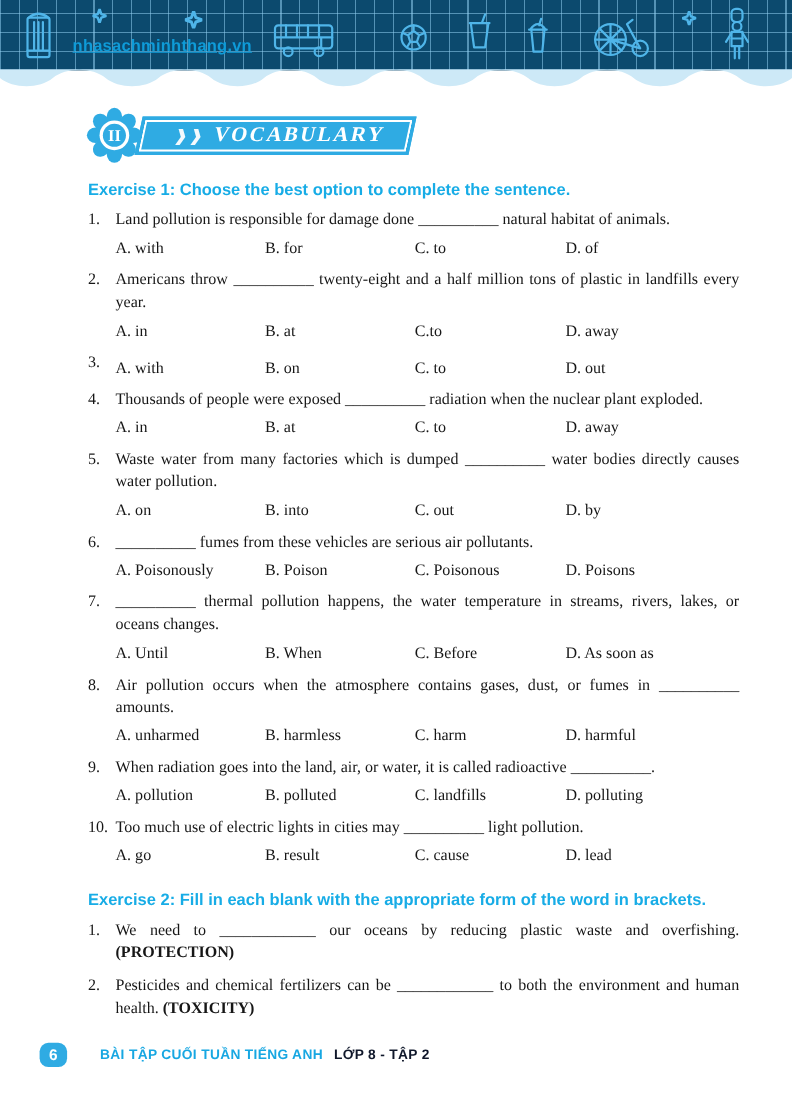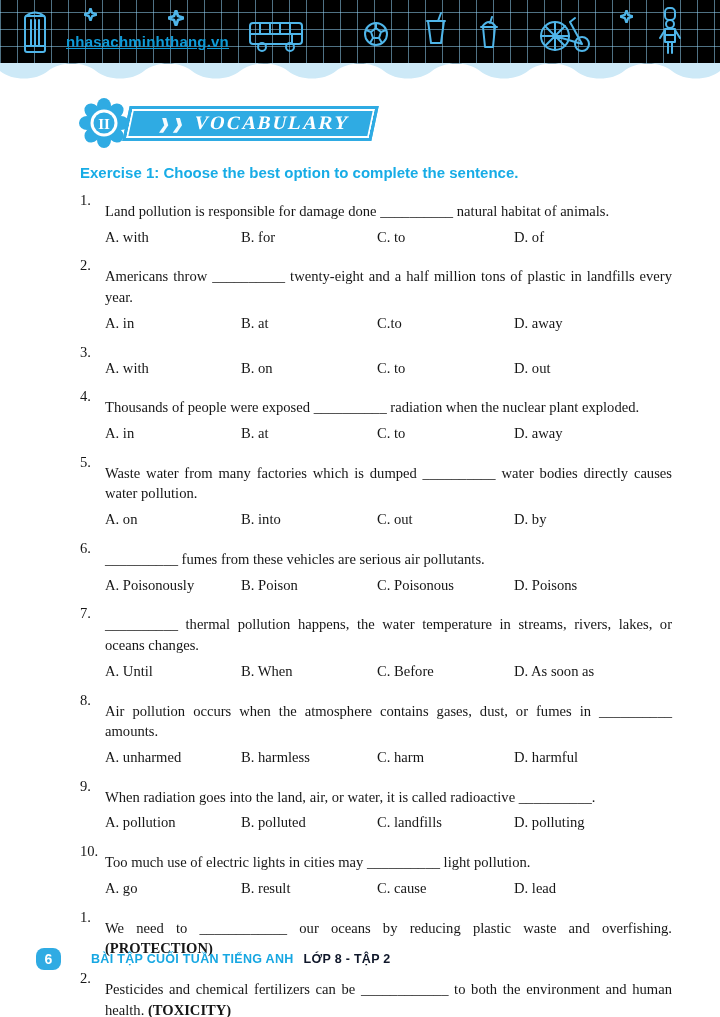--- a/index.html
+++ b/index.html
@@ -1,20 +1,20 @@
 <!DOCTYPE html>
 <html><head>
 <meta charset="utf-8">
 <style>
   html,body{margin:0;padding:0;}
   body{width:720px;height:1017px;background:#ffffff;position:relative;overflow:hidden;
        font-family:"Liberation Serif",serif;color:#161616;}
 
   
-  .header{position:absolute;top:0;left:0;width:720px;height:64px;background:#000000;}
+  .header{position:absolute;top:0;left:0;width:720px;height:64px;background:#0c4a6e;}
   .header .grid{position:absolute;inset:0;
     background:
       repeating-linear-gradient(0deg, rgba(144,206,240,.55) 0 1px, transparent 1px 17px),
       repeating-linear-gradient(90deg, rgba(144,206,240,.55) 0 1px, transparent 1px 17px);}
   .wave{position:absolute;top:63px;left:0;display:block;}
   .doodle{position:absolute;}
   .site{position:absolute;top:33px;left:66px;font-family:"Liberation Sans",sans-serif;
         font-weight:700;font-size:15px;color:#0e9bd8;text-decoration:underline;letter-spacing:.2px;}
 
   
@@ -27,21 +27,21 @@
           letter-spacing:2px;padding:3px 22px 4px 30px;white-space:nowrap;}
   .banner .chev{font-size:14px;margin-right:8px;opacity:.95;}
   .flower{position:absolute;left:-6px;top:-1px;width:52px;height:52px;z-index:2;}
 
   .ex-h{font-family:"Liberation Sans",sans-serif;font-weight:700;font-size:15px;
         color:#17ace6;margin:16px 0 9px;}
   .ex2 .ex-h{margin-top:13px;}
 
   .q{display:flex;align-items:flex-start;}
   .qn{flex:0 0 25px;font-size:14.6px;line-height:1.42;}
-  .qb{flex:1;min-width:0;margin-top:11px;}
+  .qb{flex:1;min-width:0;}
   .qt{font-size:14.6px;line-height:1.42;text-align:justify;}
   .opts{display:grid;grid-template-columns:136px 136px 137px 1fr;
         font-size:14.6px;line-height:1.42;padding:5px 0 8px;}
   .q2{margin-bottom:9px;}
   .q2 .qt b{font-weight:700;}
 
   
   .footer{position:absolute;left:36px;top:948px;display:flex;align-items:center;gap:10px;
           font-family:"Liberation Sans",sans-serif;}
   .pbadge{width:25px;height:22px;border-radius:8px;background:#2fabe3;color:#fff;
@@ -260,20 +260,21 @@
           <span>A. go</span>
           <span>B. result</span>
           <span>C. cause</span>
           <span>D. lead</span>
         </div>
       </div>
     </div>
   </section>
 
   <section class="ex2">
+    <h2 class="ex-h">Exercise 2: Fill in each blank with the appropriate form of the word in brackets.</h2>
 
     <div class="q q2">
       <span class="qn">1.</span>
       <div class="qb">
         <div class="qt"><span>We need to ____________ our oceans by reducing plastic waste and overfishing.</span>
           <b>(PROTECTION)</b></div>
       </div>
     </div>
 
     <div class="q q2">

